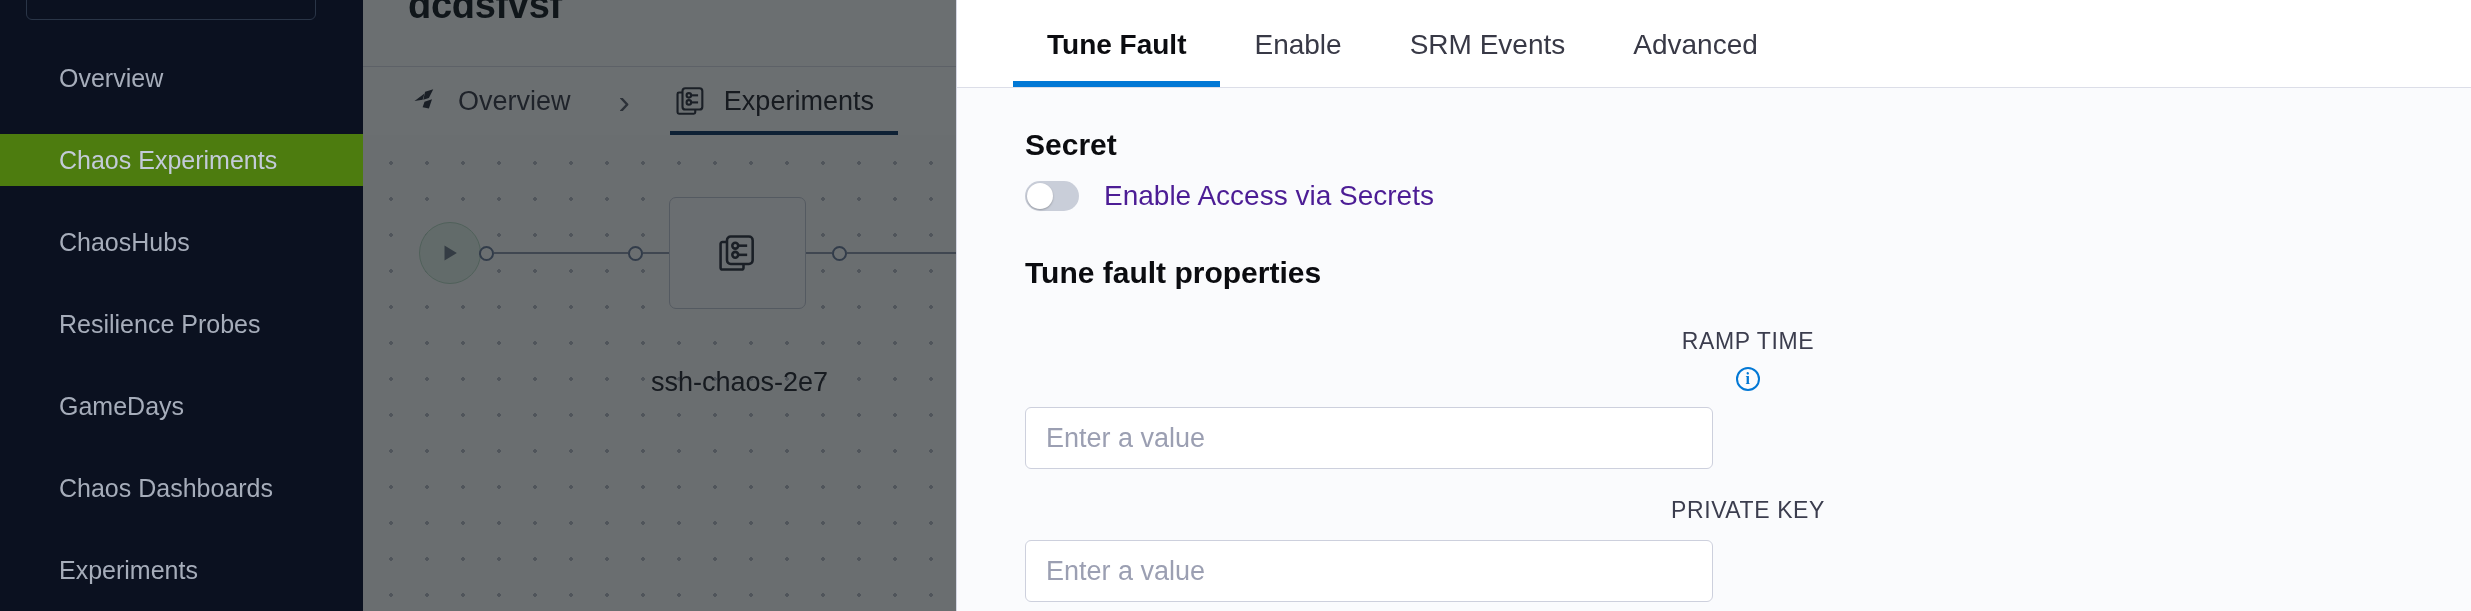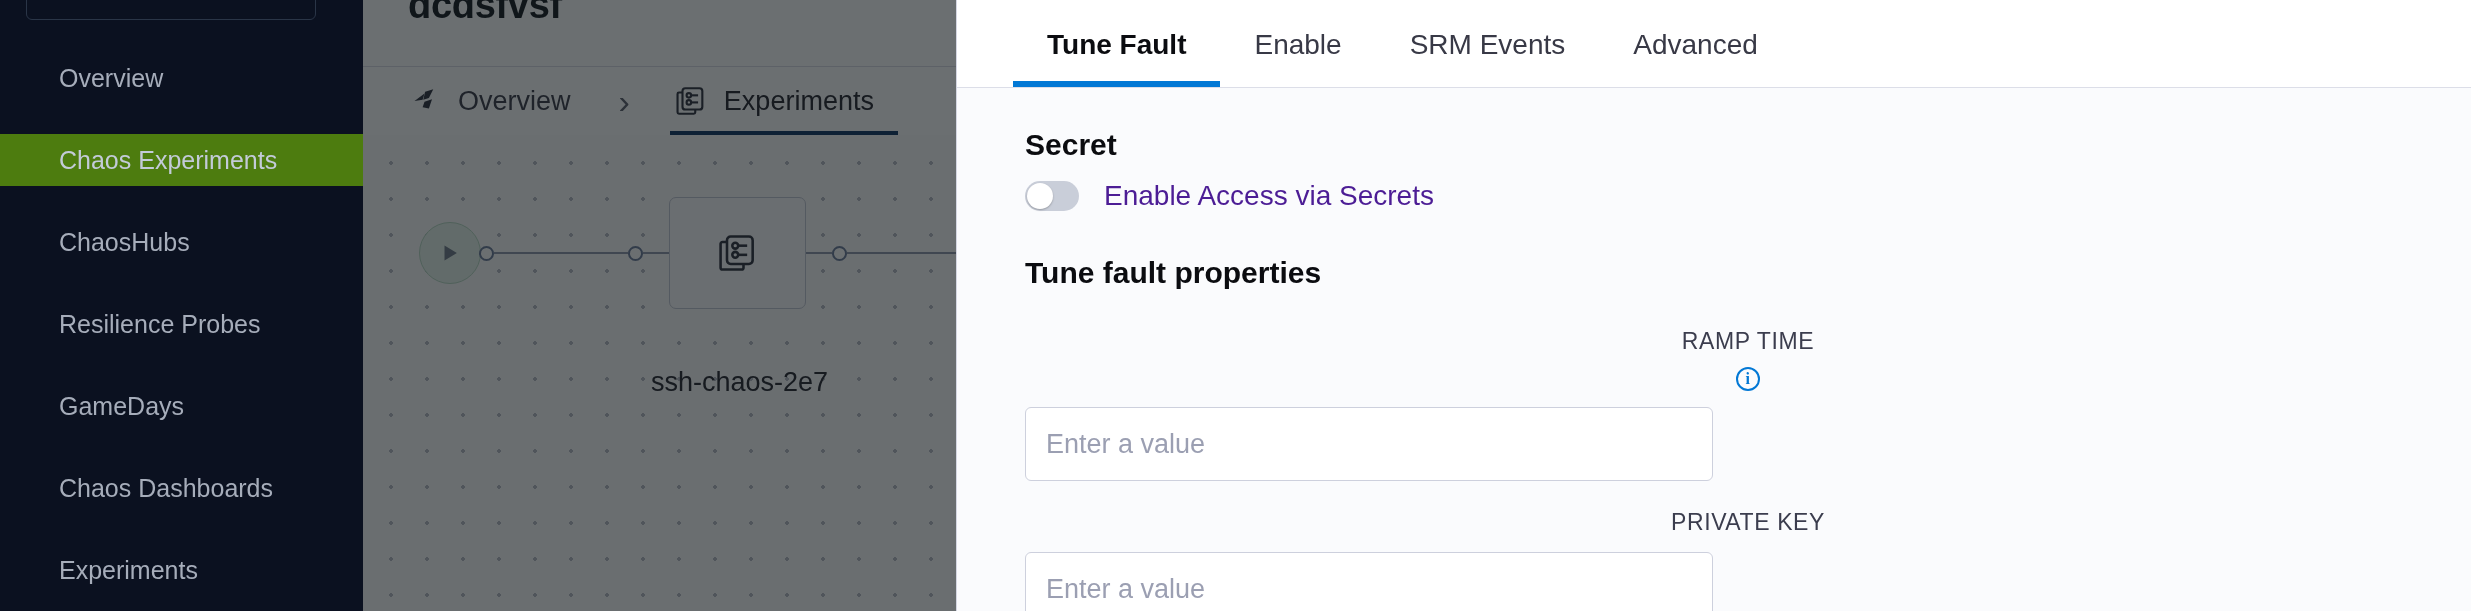--- a/index.html
+++ b/index.html
@@ -222,21 +222,21 @@
     flex-direction: column;
   }
   .info-icon {
     width: 24px; height: 24px; border-radius: 50%;
     border: 2px solid #0278d5; color: #0278d5;
     font-size: 16px; font-weight: bold;
     display: inline-flex; align-items: center; justify-content: center;
     font-family: "Liberation Serif", serif;
   }
   .text-input {
-    width: 688px; height: 74px;
+    width: 688px; height: 62px;
     border: 1px solid #cdd0dd;
     border-radius: 6px;
     background: #ffffff;
     font-size: 27px;
     color: #1d1e26;
     padding: 0 20px;
     font-family: "Liberation Sans", sans-serif;
   }
   .text-input::placeholder { color: #9b9fb2; }
 </style>

